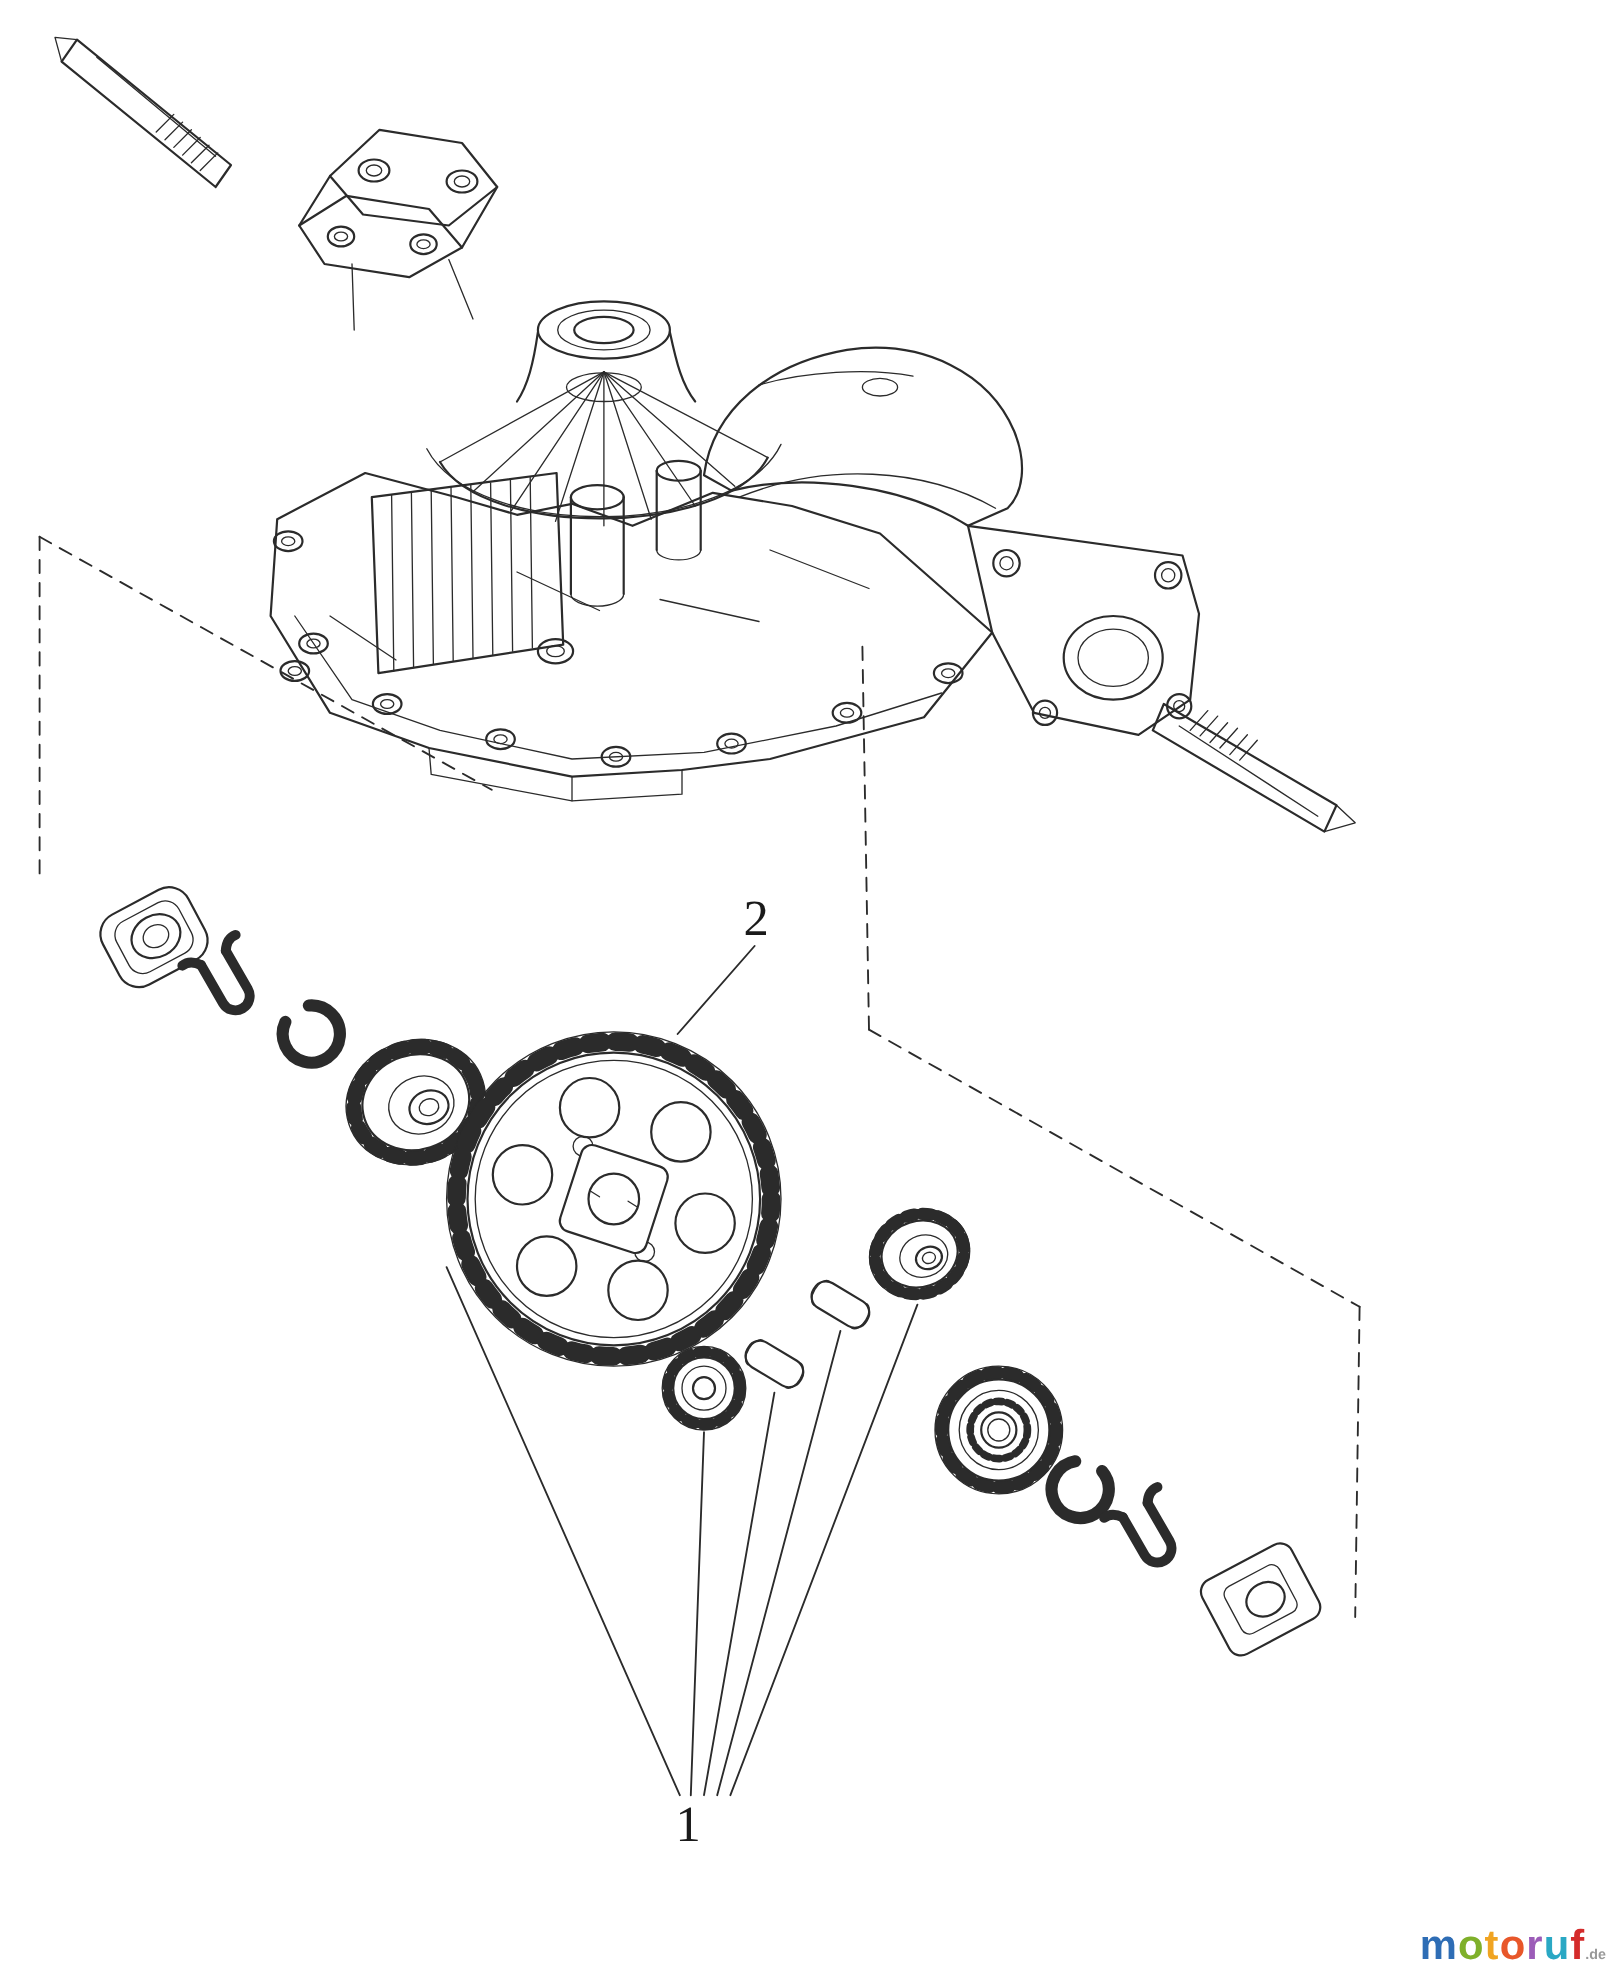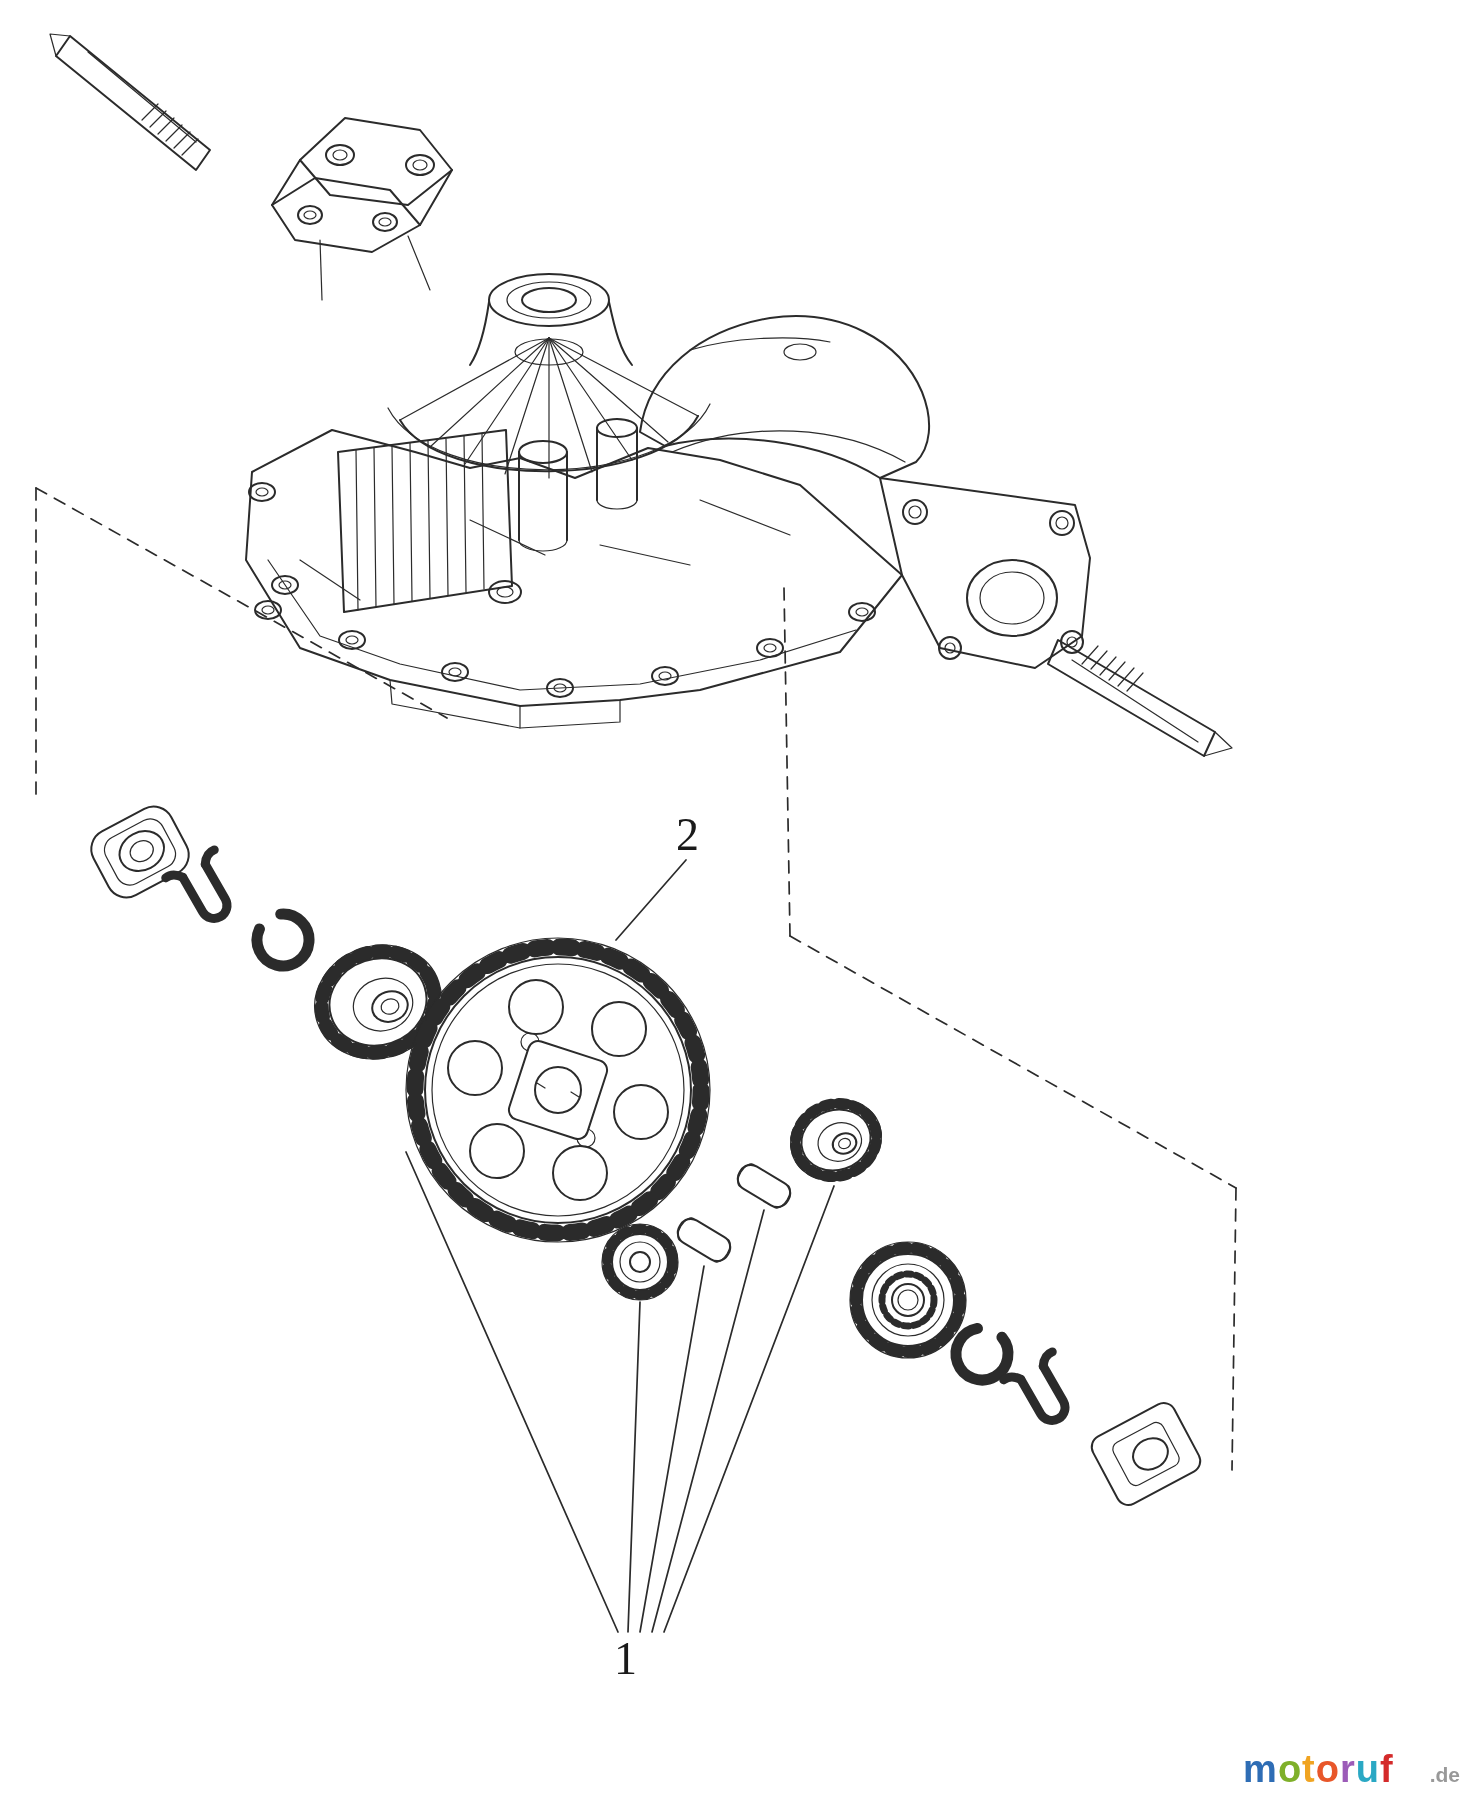--- a/index.html
+++ b/index.html
@@ -33,21 +33,21 @@
     font-size:46px;line-height:1;
     color:#1a1a1a;
   }
   .callout-2{left:676px;top:812px;}
   .callout-1{left:614px;top:1636px;}
   .watermark{
     position:absolute;right:16px;bottom:12px;
     font-weight:bold;font-size:38px;line-height:1;
     letter-spacing:1px;user-select:none;
   }
-  .watermark .tld{font-size:21px;font-weight:bold;letter-spacing:0;margin-left:36px;}
+  .watermark .tld{font-size:13px;font-weight:bold;letter-spacing:0;}
 </style>
 </head>
 <body>
 
 <div class="canvas">
 
   <svg class="art" width="1476" height="1800" viewBox="0 0 1476 1800">
 
     <g>
       <path d="M 252,472 L 332,430 L 415,452 L 470,468 L 520,458 L 575,478 L 648,448

